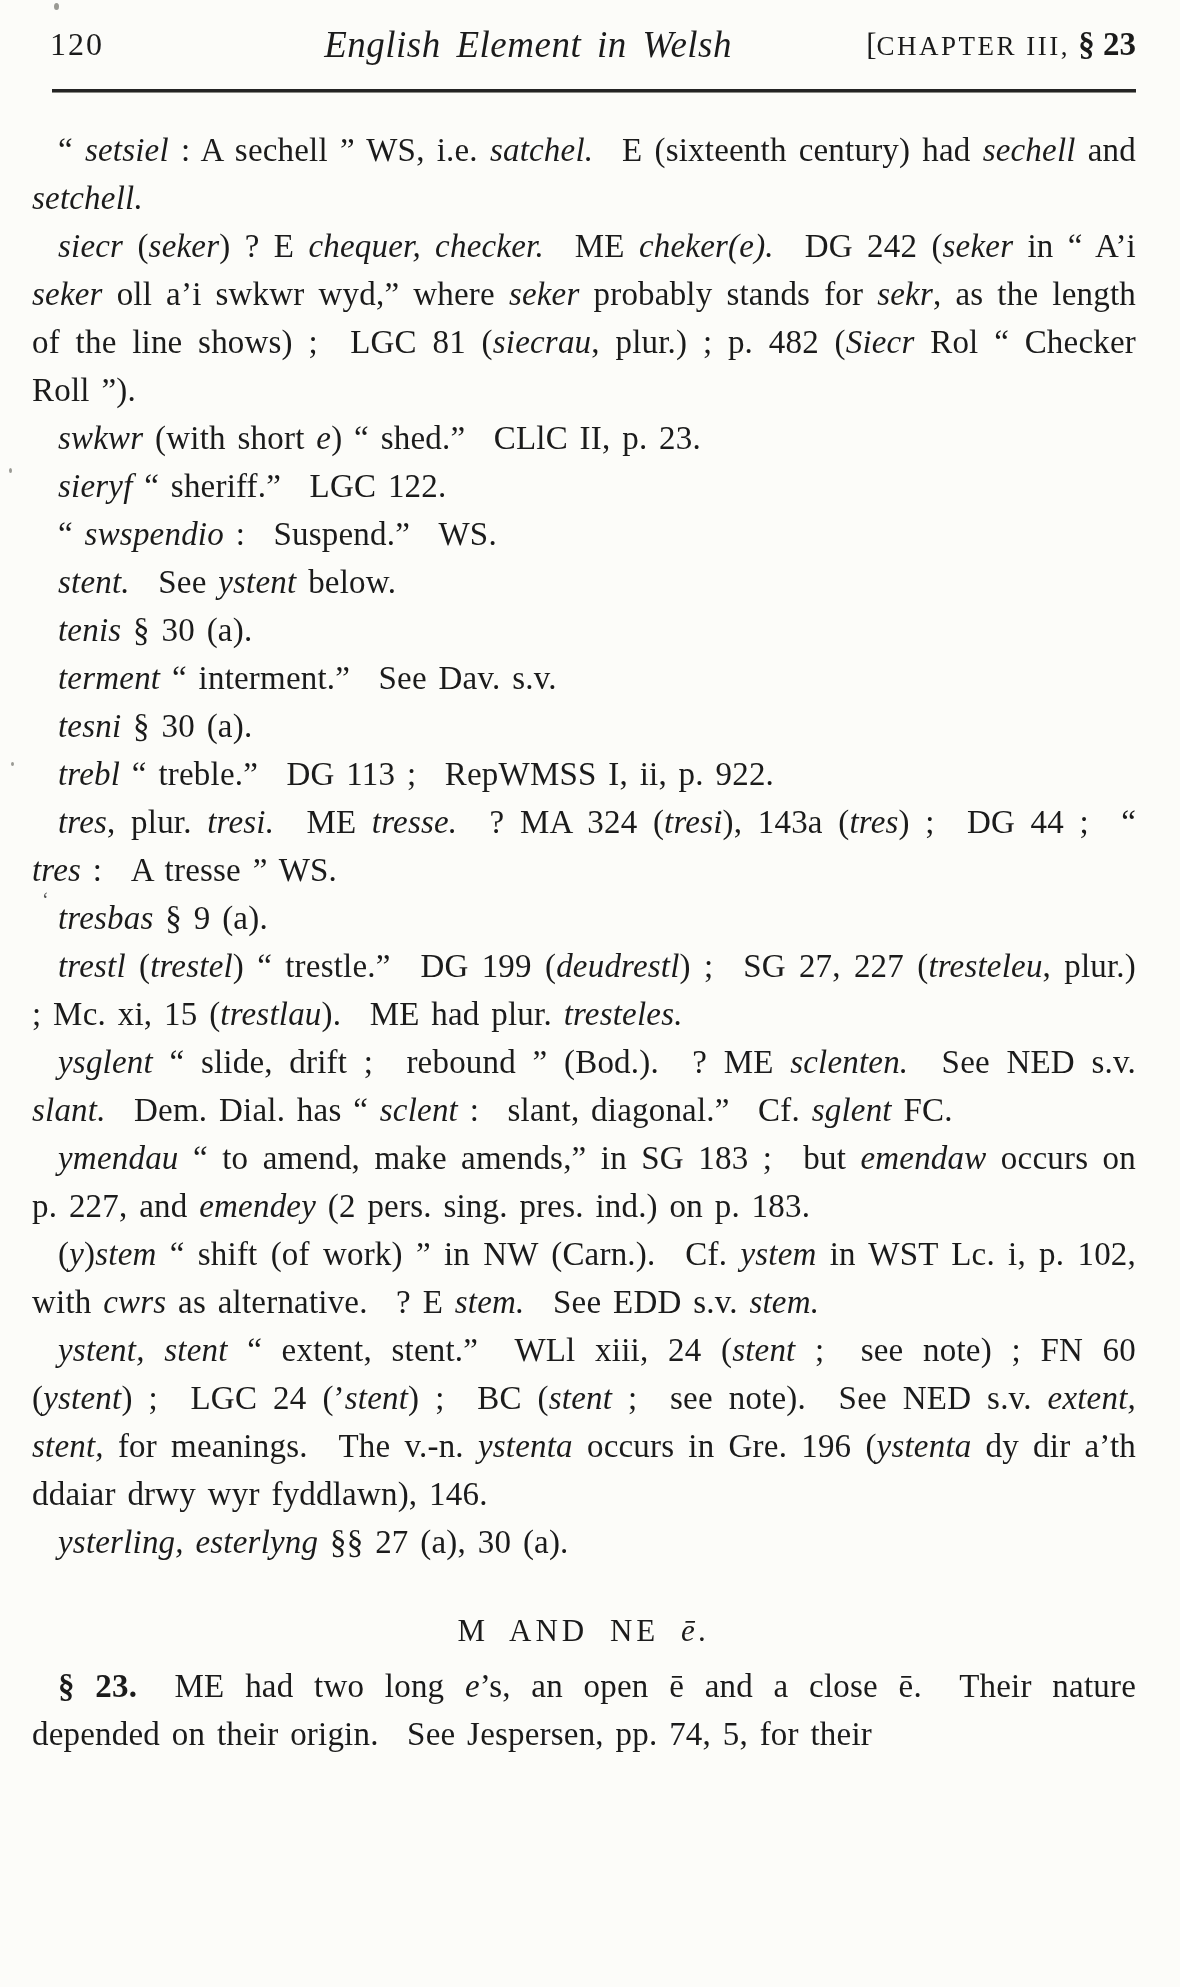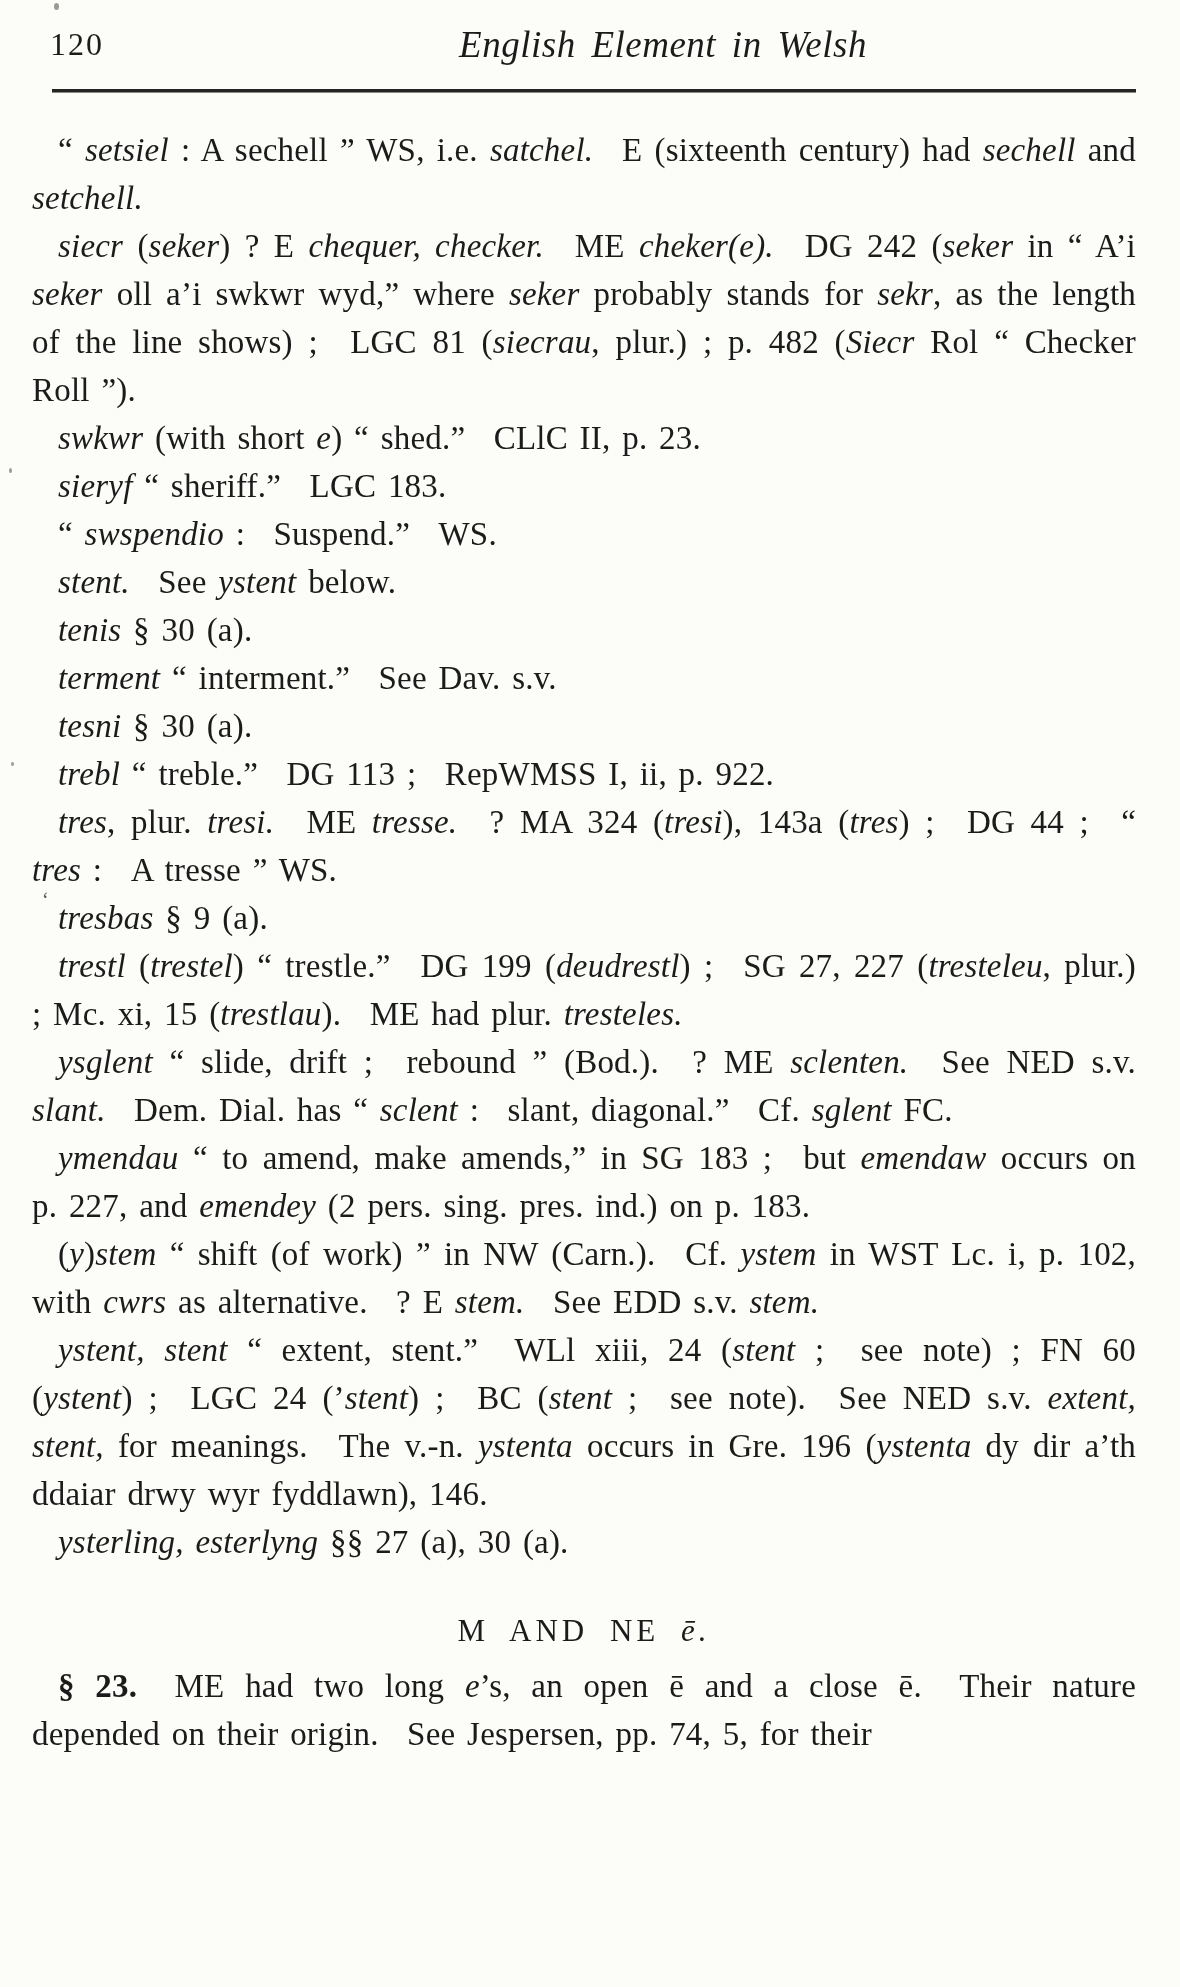--- a/index.html
+++ b/index.html
@@ -93,29 +93,30 @@
   }
 </style>
 </head>
 <body>
 
 <div class="page">
 
   <div class="header">
     <span class="pagenum">120</span>
     <span class="runtitle">English Element in Welsh</span>
+    <span class="chapref"><span class="seg-r">[</span><span class="seg-sc">CHAPTER III,</span><span class="seg-b"> § 23</span></span>
   </div>
 
   <div class="rule"></div>
 
   <div class="body">
       <p class="entry"><span class="seg-r">“ </span><span class="seg-i">setsiel</span><span class="seg-r"> : A sechell ” WS, i.e. </span><span class="seg-i">satchel.</span><span class="seg-r">  E (sixteenth century) had </span><span class="seg-i">sechell</span><span class="seg-r"> and </span><span class="seg-i">setchell.</span></p>
       <p class="entry"><span class="seg-i">siecr</span><span class="seg-r"> (</span><span class="seg-i">seker</span><span class="seg-r">) ? E </span><span class="seg-i">chequer, checker.</span><span class="seg-r">  ME </span><span class="seg-i">cheker(e).</span><span class="seg-r">  DG 242 (</span><span class="seg-i">seker</span><span class="seg-r"> in “ A’i </span><span class="seg-i">seker</span><span class="seg-r"> oll a’i swkwr wyd,” where </span><span class="seg-i">seker</span><span class="seg-r"> probably stands for </span><span class="seg-i">sekr</span><span class="seg-r">, as the length of the line shows) ;  LGC 81 (</span><span class="seg-i">siecrau</span><span class="seg-r">, plur.) ; p. 482 (</span><span class="seg-i">Siecr</span><span class="seg-r"> Rol “ Checker Roll ”).</span></p>
       <p class="entry"><span class="seg-i">swkwr</span><span class="seg-r"> (with short </span><span class="seg-i">e</span><span class="seg-r">) “ shed.”  CLlC II, p. 23.</span></p>
-      <p class="entry"><span class="seg-i">sieryf</span><span class="seg-r"> “ sheriff.”  LGC 183.</span></p>
+      <p class="entry"><span class="seg-i">sieryf</span><span class="seg-r"> “ sheriff.”  LGC 122.</span></p>
       <p class="entry"><span class="seg-r">“ </span><span class="seg-i">swspendio</span><span class="seg-r"> :  Suspend.”  WS.</span></p>
       <p class="entry"><span class="seg-i">stent.</span><span class="seg-r">  See </span><span class="seg-i">ystent</span><span class="seg-r"> below.</span></p>
       <p class="entry"><span class="seg-i">tenis</span><span class="seg-r"> § 30 (a).</span></p>
       <p class="entry"><span class="seg-i">terment</span><span class="seg-r"> “ interment.”  See Dav. s.v.</span></p>
       <p class="entry"><span class="seg-i">tesni</span><span class="seg-r"> § 30 (a).</span></p>
       <p class="entry"><span class="seg-i">trebl</span><span class="seg-r"> “ treble.”  DG 113 ;  RepWMSS I, ii, p. 922.</span></p>
       <p class="entry"><span class="seg-i">tres</span><span class="seg-r">, plur. </span><span class="seg-i">tresi.</span><span class="seg-r">  ME </span><span class="seg-i">tresse.</span><span class="seg-r">  ? MA 324 (</span><span class="seg-i">tresi</span><span class="seg-r">), 143a (</span><span class="seg-i">tres</span><span class="seg-r">) ;  DG 44 ;  “ </span><span class="seg-i">tres</span><span class="seg-r"> :  A tresse ” WS.</span></p>
       <p class="entry"><span class="seg-i">tresbas</span><span class="seg-r"> § 9 (a).</span></p>
       <p class="entry"><span class="seg-i">trestl</span><span class="seg-r"> (</span><span class="seg-i">trestel</span><span class="seg-r">) “ trestle.”  DG 199 (</span><span class="seg-i">deudrestl</span><span class="seg-r">) ;  SG 27, 227 (</span><span class="seg-i">tresteleu</span><span class="seg-r">, plur.) ; Mc. xi, 15 (</span><span class="seg-i">trestlau</span><span class="seg-r">).  ME had plur. </span><span class="seg-i">tresteles.</span></p>
       <p class="entry"><span class="seg-i">ysglent</span><span class="seg-r"> “ slide, drift ;  rebound ” (Bod.).  ? ME </span><span class="seg-i">sclenten.</span><span class="seg-r">  See NED s.v. </span><span class="seg-i">slant.</span><span class="seg-r">  Dem. Dial. has “ </span><span class="seg-i">sclent</span><span class="seg-r"> :  slant, diagonal.”  Cf. </span><span class="seg-i">sglent</span><span class="seg-r"> FC.</span></p>

